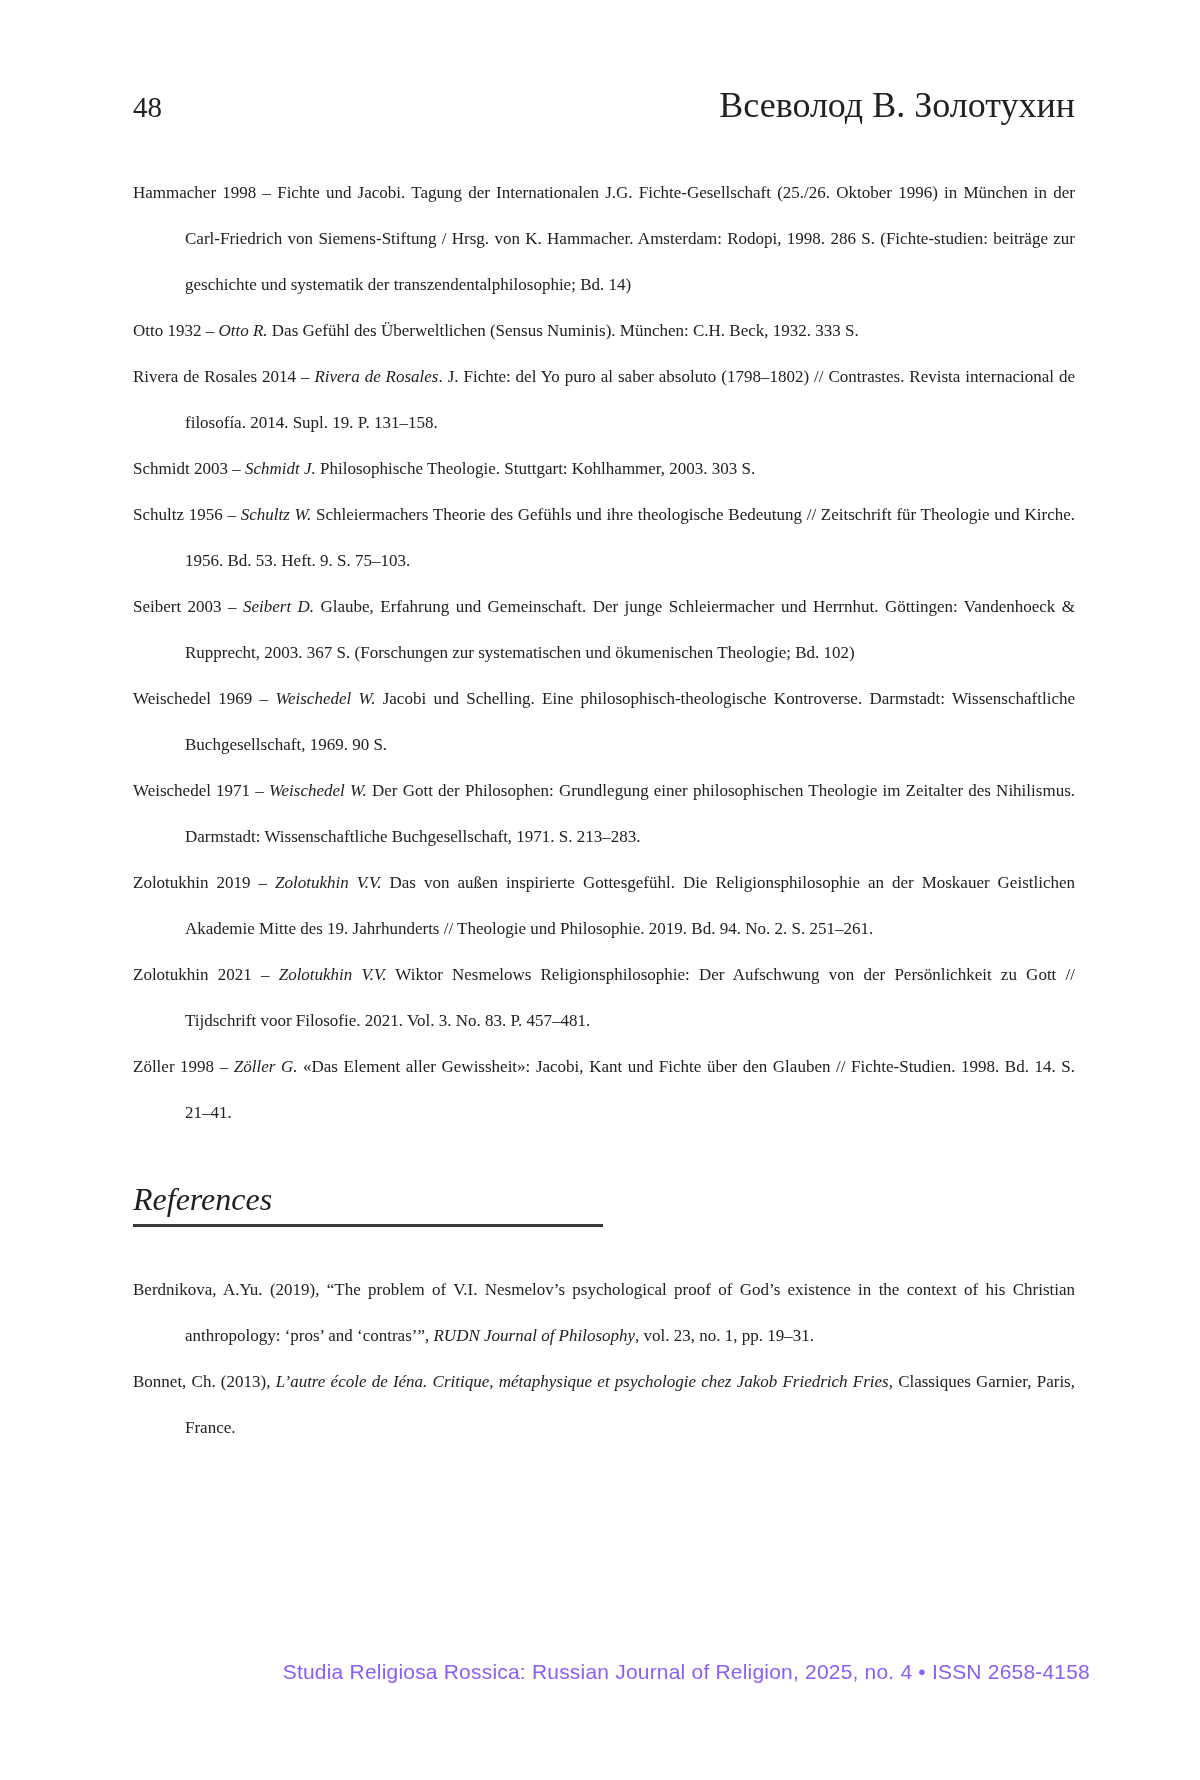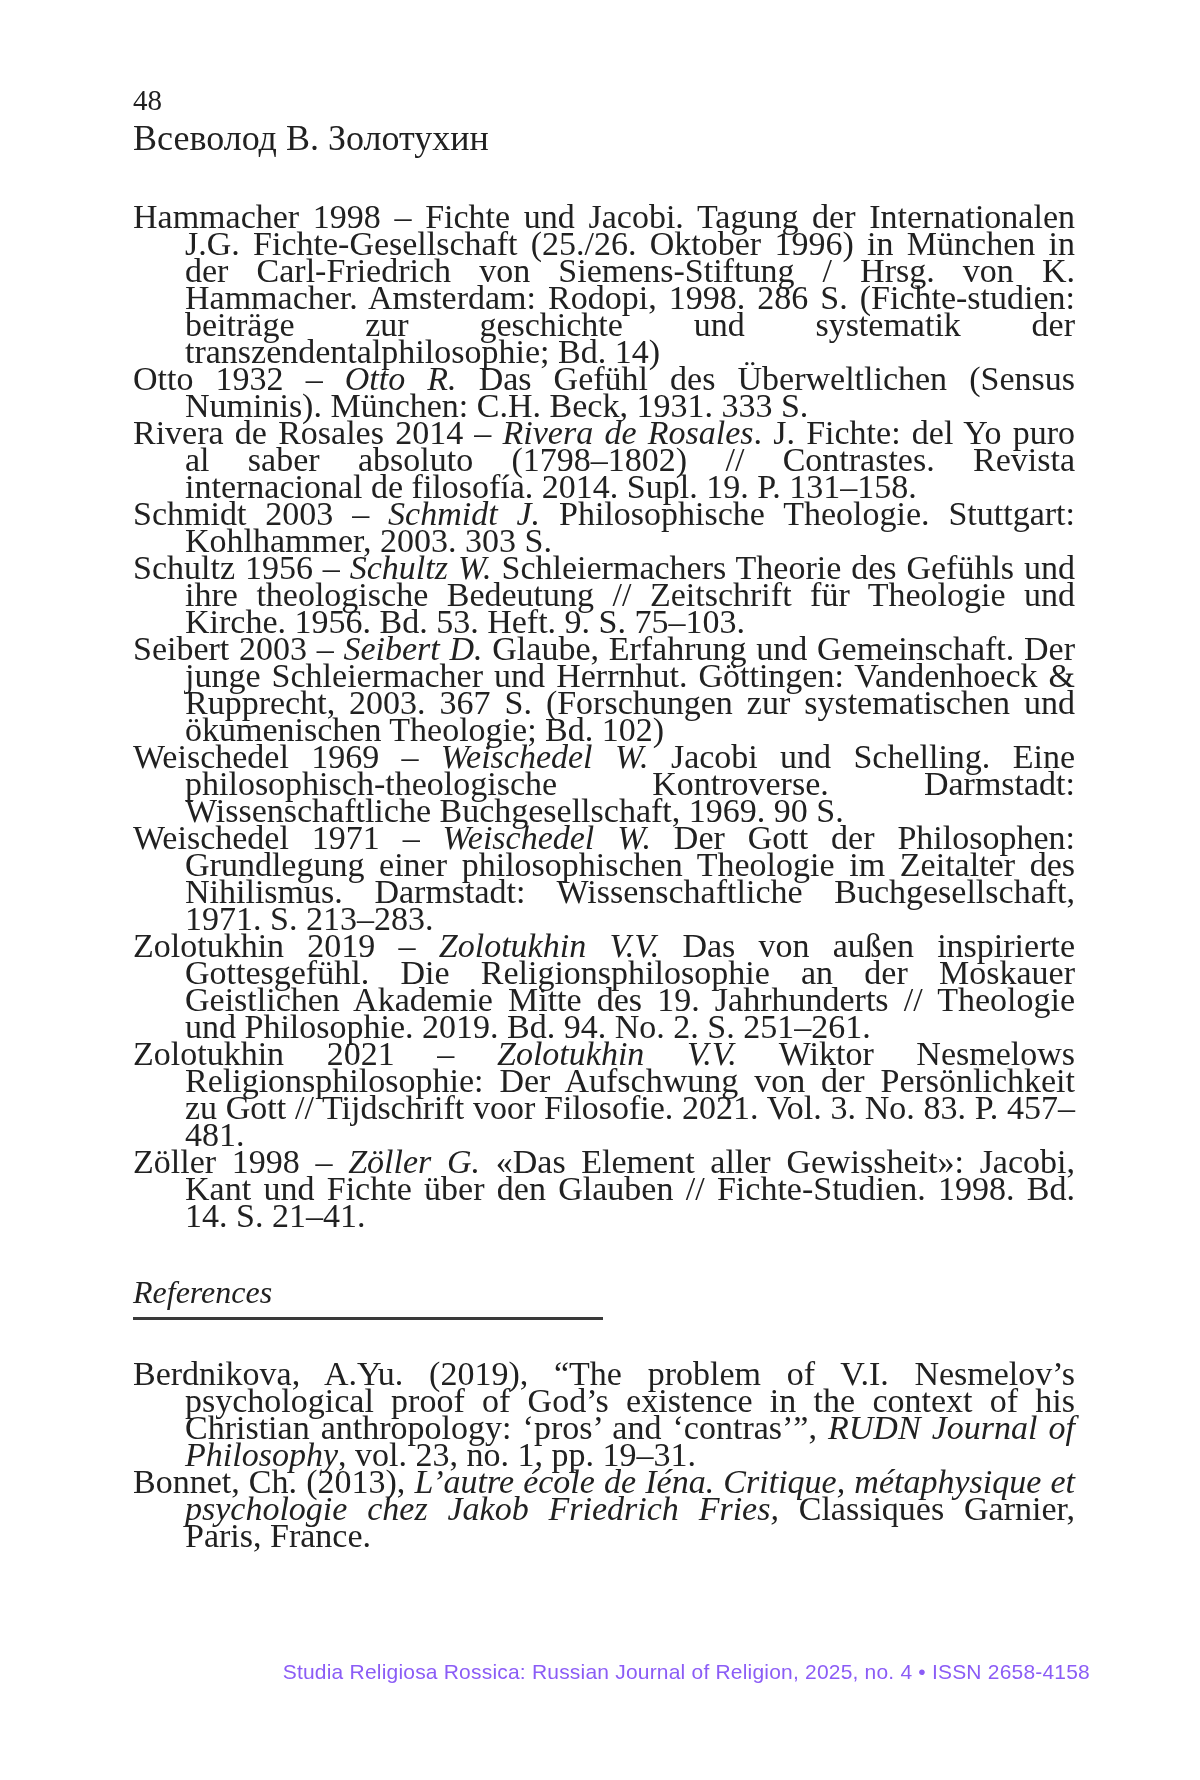--- a/index.html
+++ b/index.html
@@ -18,28 +18,27 @@
     left: 133px;
     top: 0;
     width: 942px;
   }
   .page-header {
     display: flex;
     justify-content: space-between;
     align-items: baseline;
     margin-top: 84px;
     font-size: 28px;
-    flex-direction: column;
   }
   .page-header .pageno { font-size: 29px; }
   .page-header .author { font-size: 36px; font-family: Liberation Serif, serif; }
   .biblio { margin-top: 44px; }
   .entry {
-    font-size: 34px;
-    line-height: 27px;
+    font-size: 17px;
+    line-height: 46px;
     text-align: justify;
     padding-left: 52px;
     text-indent: -52px;
   }
   .refs-heading {
     margin-top: 46px;
     font-style: italic;
     font-size: 32px;
     line-height: 34px;
   }
@@ -68,21 +67,21 @@
 <div class="page">
   <div class="content">
 
     <div class="page-header">
       <span class="pageno">48</span>
       <span class="author">Всеволод В. Золотухин</span>
     </div>
 
     <div class="biblio">
         <p class="entry"><span>Hammacher 1998 – Fichte und Jacobi. Tagung der Internationalen J.G. Fichte-Gesellschaft (25./26. Oktober 1996) in München in der Carl-Friedrich von Siemens-Stiftung / Hrsg. von K. Hammacher. Amsterdam: Rodopi, 1998. 286 S. (Fichte-studien: beiträge zur geschichte und systematik der transzendentalphilosophie; Bd. 14)</span></p>
-        <p class="entry"><span>Otto 1932 – </span><i>Otto R.</i><span> Das Gefühl des Überweltlichen (Sensus Numinis). München: C.H. Beck, 1931. 333 S.</span></p>
+        <p class="entry"><span>Otto 1932 – </span><i>Otto R.</i><span> Das Gefühl des Überweltlichen (Sensus Numinis). München: C.H. Beck, 1932. 333 S.</span></p>
         <p class="entry"><span>Rivera de Rosales 2014 – </span><i>Rivera de Rosales</i><span>. J. Fichte: del Yo puro al saber absoluto (1798–1802) // Contrastes. Revista internacional de filosofía. 2014. Supl. 19. P. 131–158.</span></p>
         <p class="entry"><span>Schmidt 2003 – </span><i>Schmidt J.</i><span> Philosophische Theologie. Stuttgart: Kohlhammer, 2003. 303 S.</span></p>
         <p class="entry"><span>Schultz 1956 – </span><i>Schultz W.</i><span> Schleiermachers Theorie des Gefühls und ihre theologische Bedeutung // Zeitschrift für Theologie und Kirche. 1956. Bd. 53. Heft. 9. S. 75–103.</span></p>
         <p class="entry"><span>Seibert 2003 – </span><i>Seibert D.</i><span> Glaube, Erfahrung und Gemeinschaft. Der junge Schleiermacher und Herrnhut. Göttingen: Vandenhoeck &amp; Rupprecht, 2003. 367 S. (Forschungen zur systematischen und ökumenischen Theologie; Bd. 102)</span></p>
         <p class="entry"><span>Weischedel 1969 – </span><i>Weischedel W.</i><span> Jacobi und Schelling. Eine philosophisch-theologische Kontroverse. Darmstadt: Wissenschaftliche Buchgesellschaft, 1969. 90 S.</span></p>
         <p class="entry"><span>Weischedel 1971 – </span><i>Weischedel W.</i><span> Der Gott der Philosophen: Grundlegung einer philosophischen Theologie im Zeitalter des Nihilismus. Darmstadt: Wissenschaftliche Buchgesellschaft, 1971. S. 213–283.</span></p>
         <p class="entry"><span>Zolotukhin 2019 – </span><i>Zolotukhin V.V.</i><span> Das von außen inspirierte Gottesgefühl. Die Religionsphilosophie an der Moskauer Geistlichen Akademie Mitte des 19. Jahrhunderts // Theologie und Philosophie. 2019. Bd. 94. No. 2. S. 251–261.</span></p>
         <p class="entry"><span>Zolotukhin 2021 – </span><i>Zolotukhin V.V.</i><span> Wiktor Nesmelows Religionsphilosophie: Der Aufschwung von der Persönlichkeit zu Gott // Tijdschrift voor Filosofie. 2021. Vol. 3. No. 83. P. 457–481.</span></p>
         <p class="entry"><span>Zöller 1998 – </span><i>Zöller G.</i><span> «Das Element aller Gewissheit»: Jacobi, Kant und Fichte über den Glauben // Fichte-Studien. 1998. Bd. 14. S. 21–41.</span></p>
       </div>

